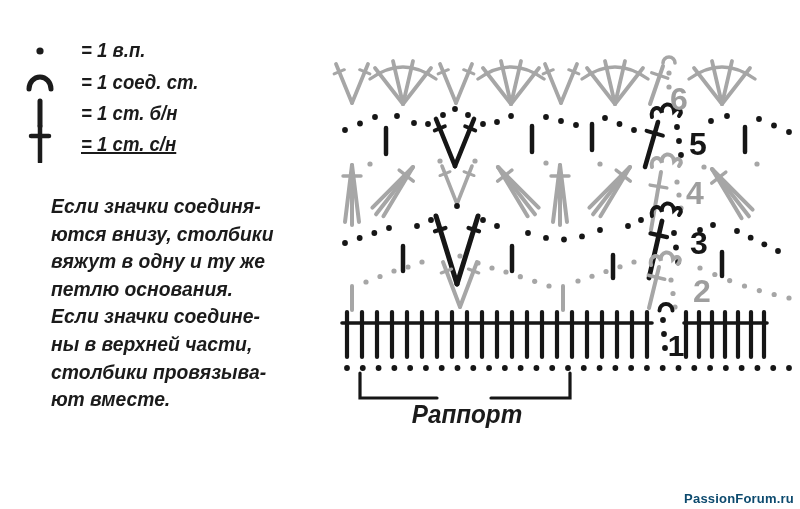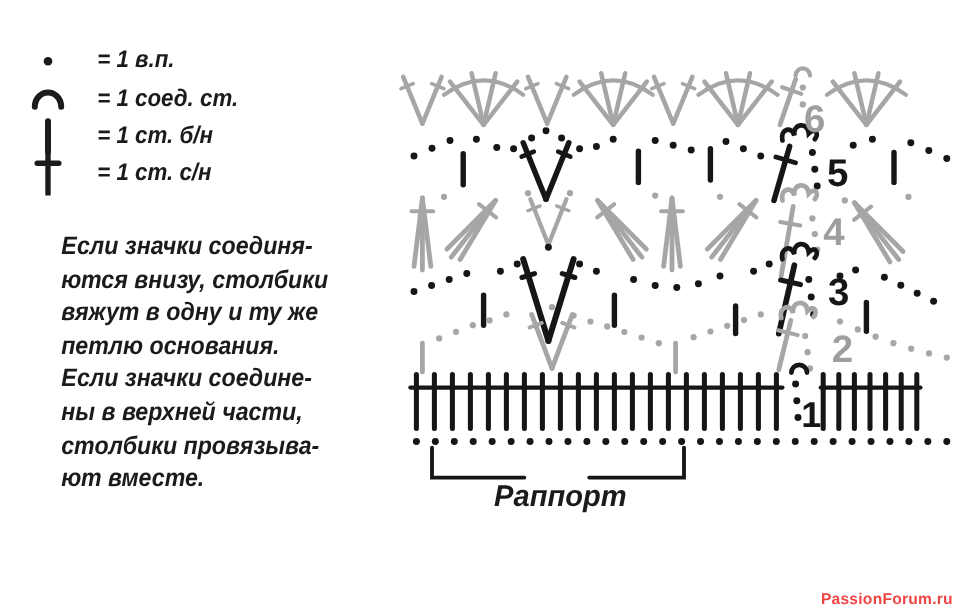--- a/index.html
+++ b/index.html
@@ -11,21 +11,21 @@
   .licon{stroke:#1b1b1b;fill:none;stroke-linecap:round;}
   .ltext{font-size:20px;font-weight:bold;font-style:italic;white-space:nowrap;
          transform:scaleX(.93);transform-origin:left center;}
   .note{position:absolute;left:51px;top:157px;width:250px;margin-top:35px;}
   .nline{font-size:21px;font-weight:bold;font-style:italic;line-height:27.6px;white-space:nowrap;
          transform:scaleX(.92);transform-origin:left center;}
   #chart{position:absolute;left:0;top:0;width:800px;height:509px;}
   .rapport{position:absolute;left:387px;top:400px;width:160px;text-align:center;
            font-size:25px;font-weight:bold;font-style:italic;transform:scaleX(.97);}
   .watermark{position:absolute;right:6px;bottom:3px;font-size:13px;font-weight:bold;
-             color:#ef4444;letter-spacing:.2px;}
+             color:#0c4a6e;letter-spacing:.2px;}
 </style>
 </head>
 <body>
 
 <div class="page">
 
   <div class="legend">
     <div class="legend-row" style="top:4px;">
       <svg width="36" height="36" viewBox="0 0 36 36">
         <circle cx="18" cy="19" r="3.6" fill="#1b1b1b"></circle>
@@ -37,21 +37,21 @@
         <path d="M 7 25 A 11 12 0 0 1 29 25" class="licon" stroke-width="5"></path>
       </svg>
       <span class="ltext">= 1 соед. ст.</span>
     </div>
     <div class="legend-row" style="top:67px;">
       <svg width="36" height="36" viewBox="0 0 36 36">
         <line x1="18" y1="6" x2="18" y2="31" class="licon" stroke-width="5"></line>
       </svg>
       <span class="ltext">= 1 ст. б/н</span>
     </div>
-    <div class="legend-row" style="top:98px;">
+    <div class="legend-row" style="top:98px;text-decoration:underline;">
       <svg width="36" height="38" viewBox="0 0 36 38">
         <line x1="18" y1="1" x2="18" y2="37" class="licon" stroke-width="4.5"></line>
         <line x1="9" y1="11" x2="27" y2="11" class="licon" stroke-width="4.5"></line>
       </svg>
       <span class="ltext">= 1 ст. с/н</span>
     </div>
   </div>
 
   <div class="note">
     <div class="nline">Если значки соединя-</div>

